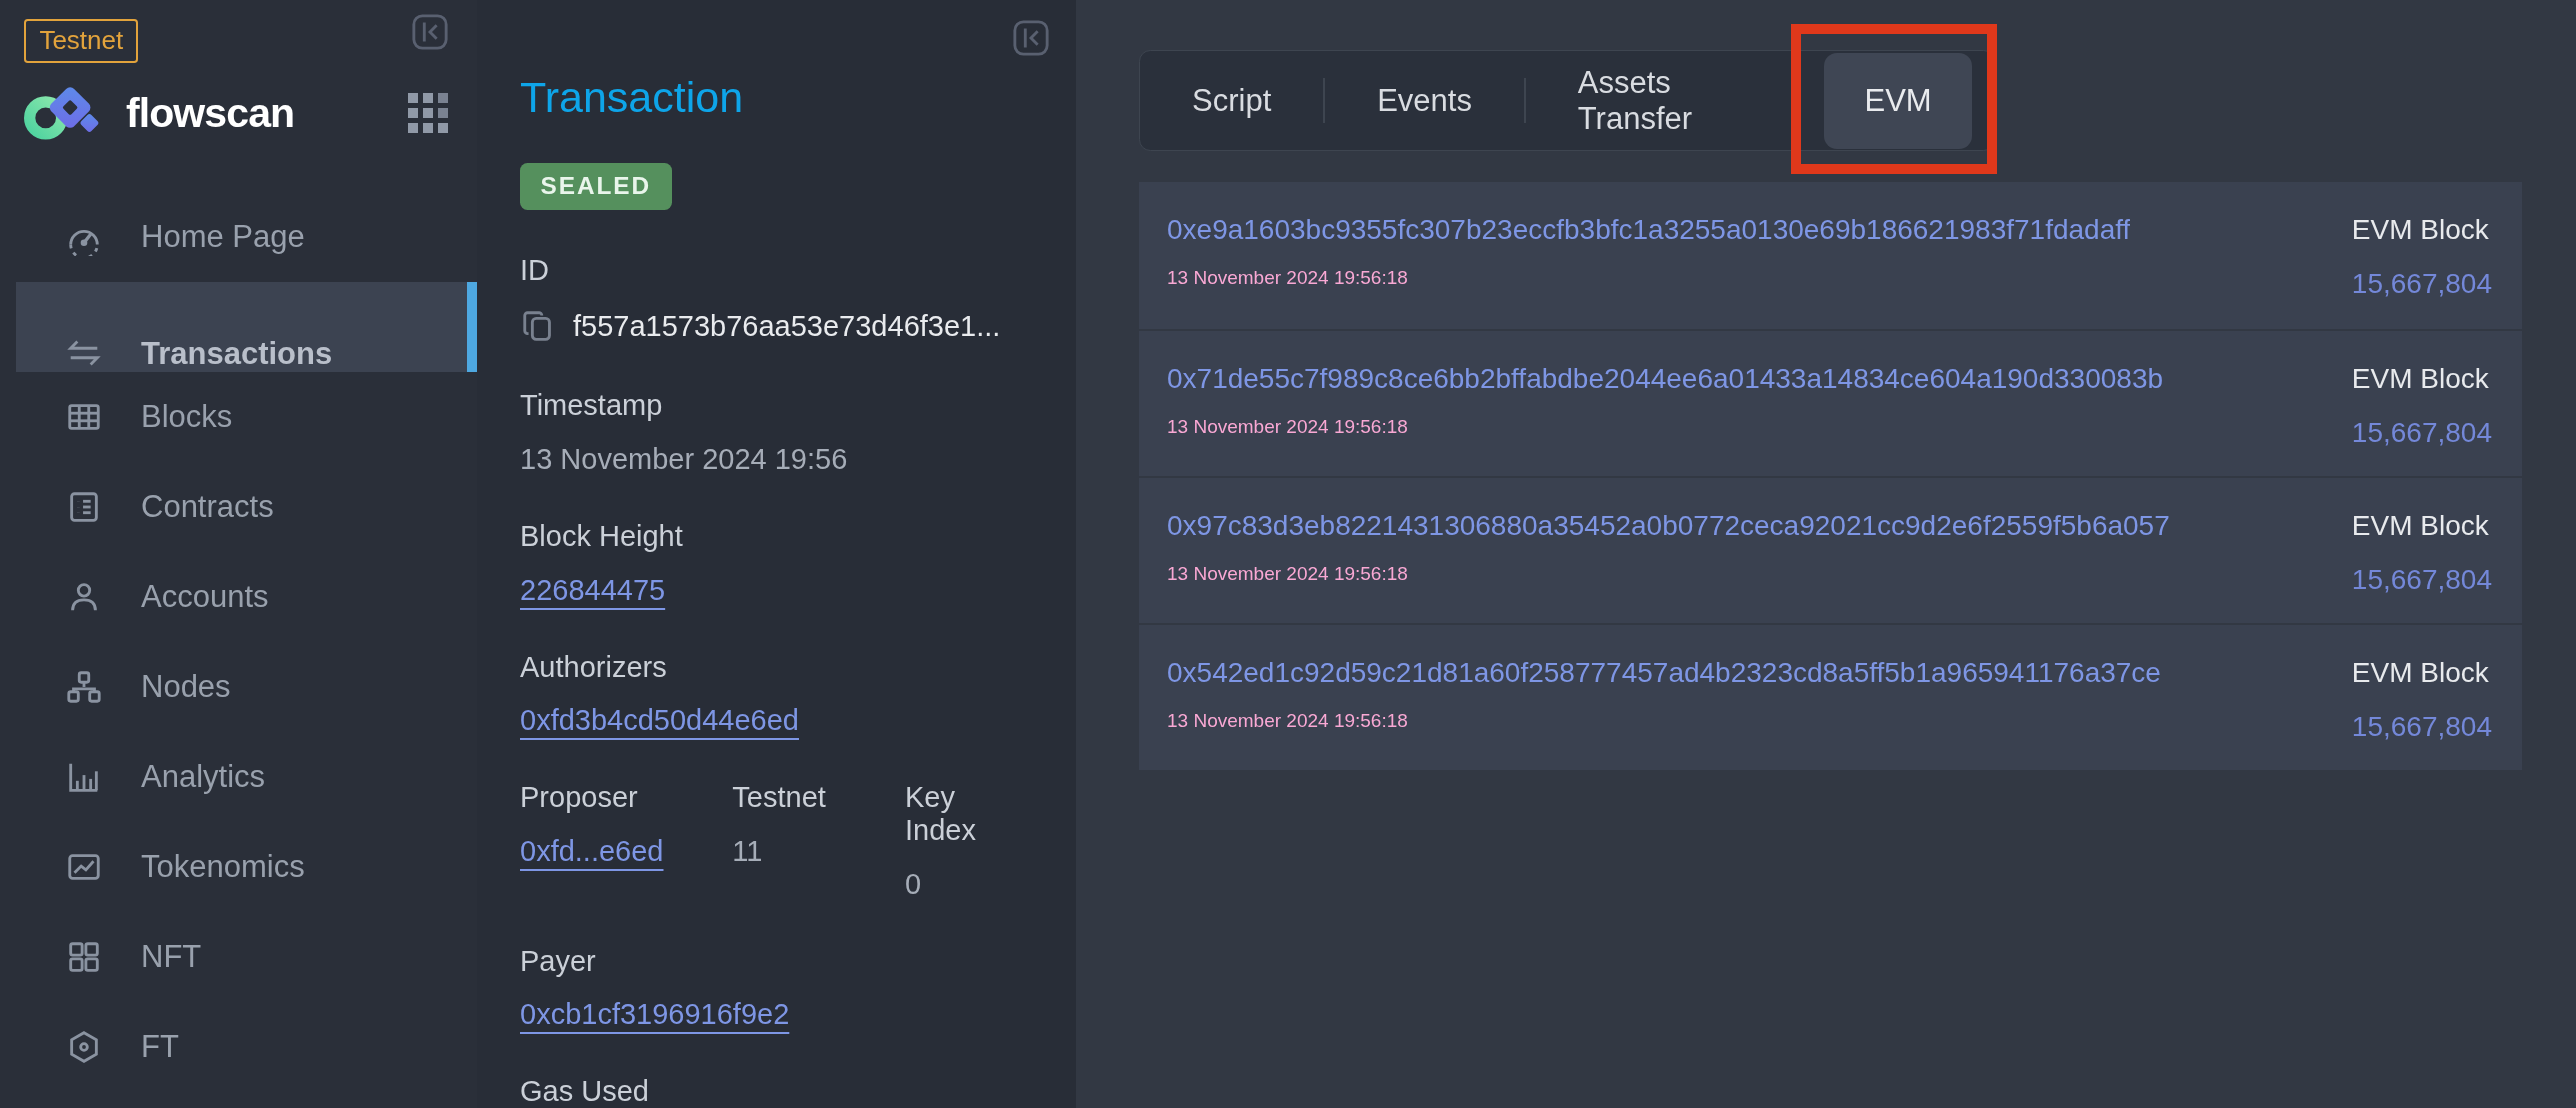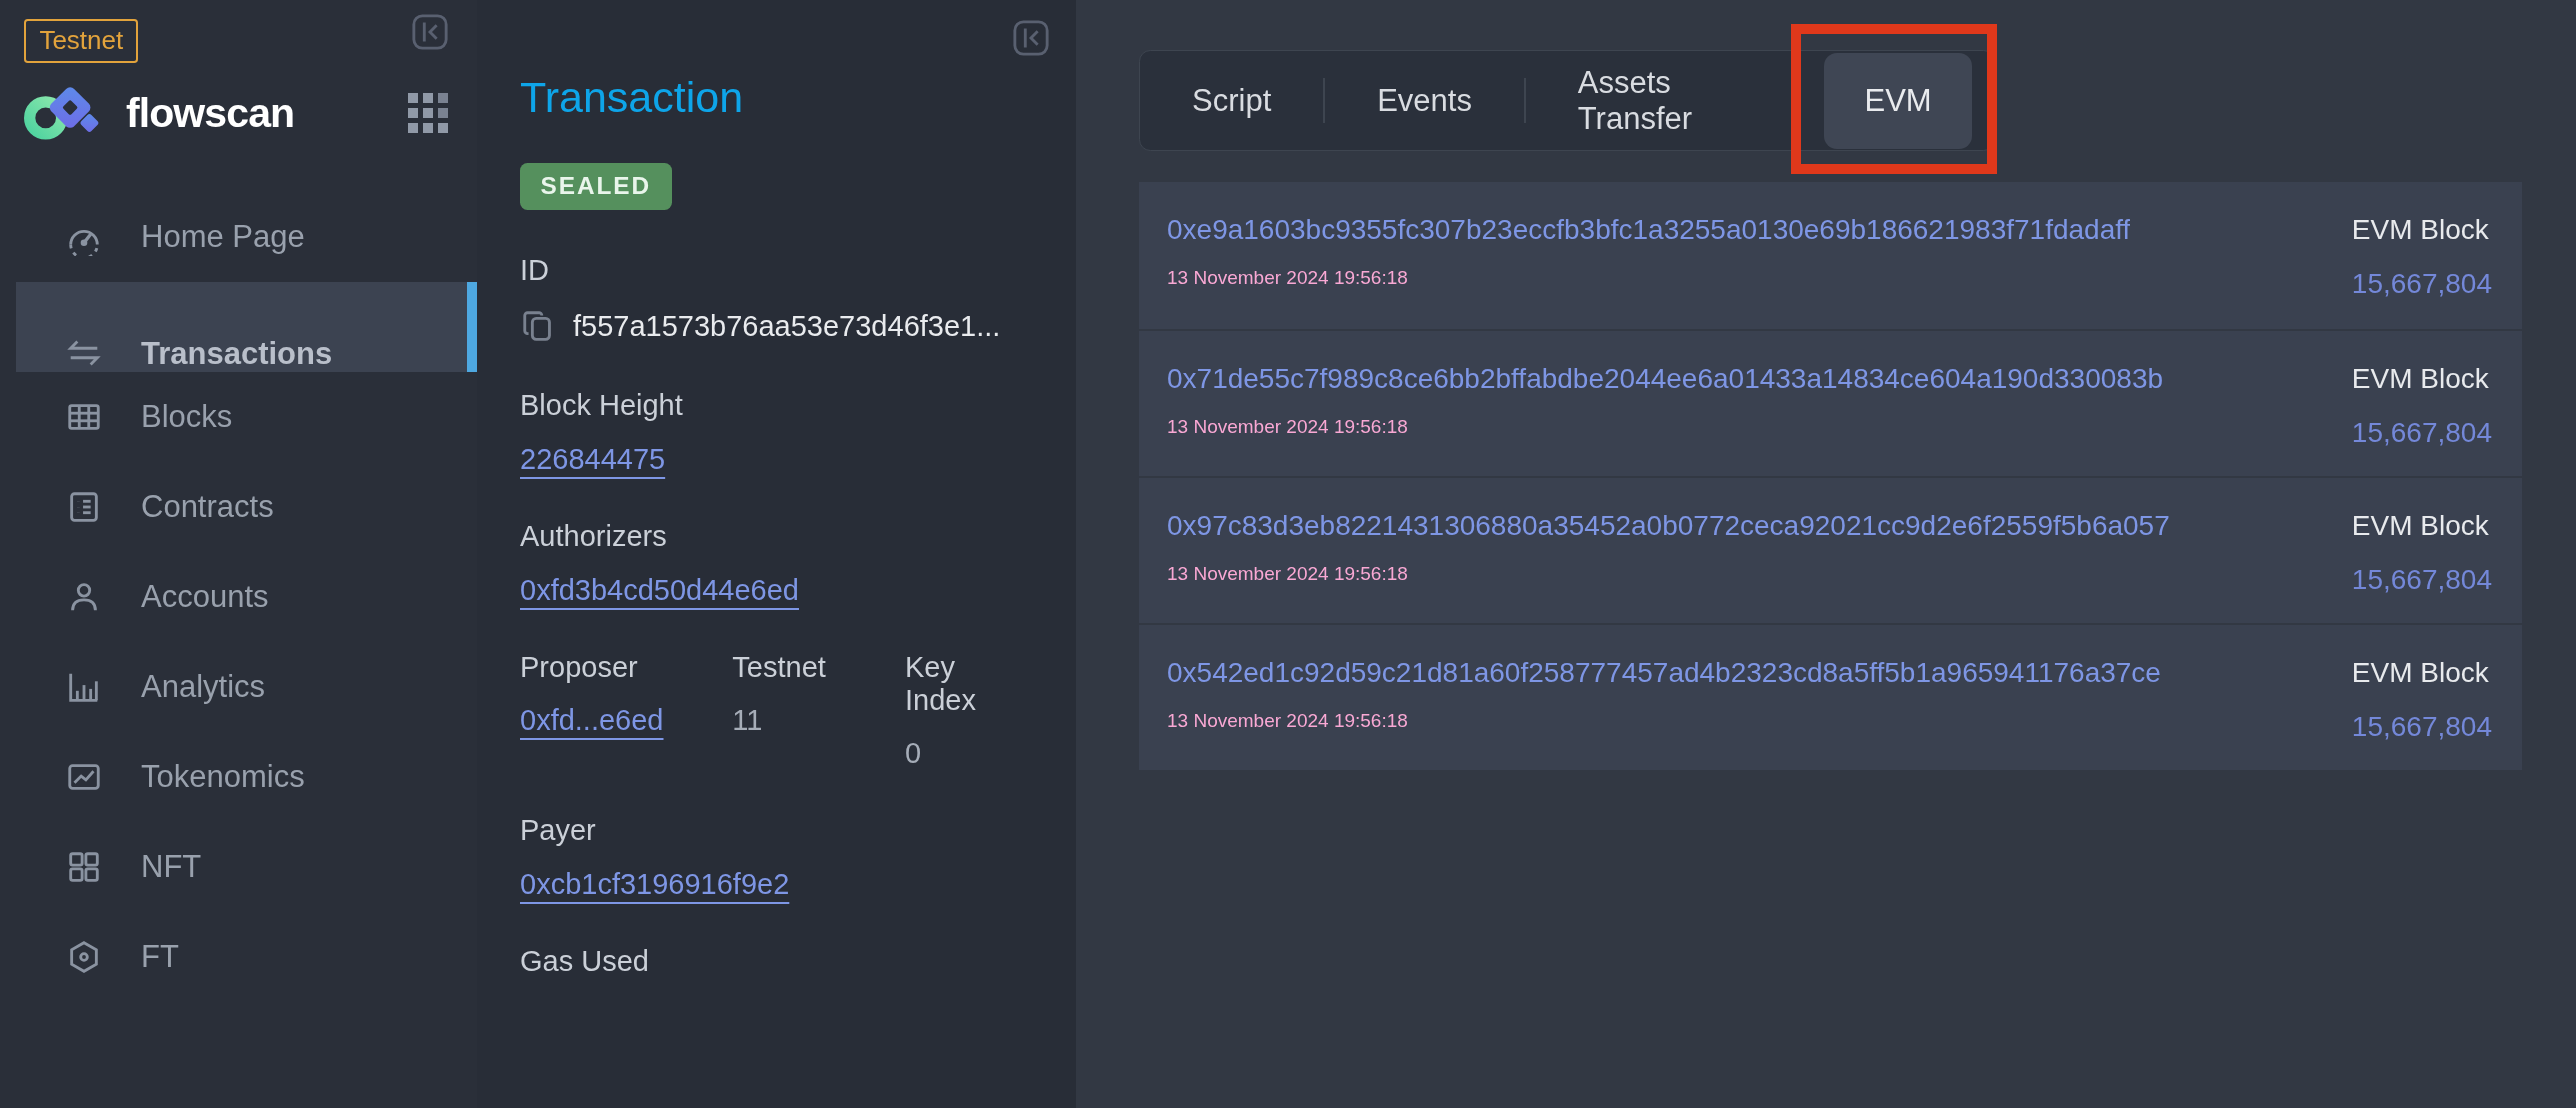--- a/index.html
+++ b/index.html
@@ -224,20 +224,31 @@
         <svg viewBox="0 0 40 40" fill="none" stroke="currentColor" stroke-width="3">
           <circle cx="20" cy="13" r="6"></circle>
             <path d="M8 34 c0-8 5-11 12-11 s12 3 12 11"></path>
         </svg>
       </span>
       <span>Accounts</span>
     </div>
     <div class="nav-item">
       <span class="nico">
         <svg viewBox="0 0 40 40" fill="none" stroke="currentColor" stroke-width="3">
+          <rect x="15" y="5" width="10" height="10" rx="2"></rect>
+          <rect x="4" y="25" width="10" height="10" rx="2"></rect>
+          <rect x="26" y="25" width="10" height="10" rx="2"></rect>
+          <path d="M20 15 v5 M9 25 v-3 h22 v3"></path>
+        </svg>
+      </span>
+      <span>Nodes</span>
+    </div>
+    <div class="nav-item">
+      <span class="nico">
+        <svg viewBox="0 0 40 40" fill="none" stroke="currentColor" stroke-width="3">
           <polyline points="6,6 6,34 34,34"></polyline>
           <line x1="13" y1="34" x2="13" y2="24"></line>
             <line x1="20" y1="34" x2="20" y2="18"></line>
           <line x1="27" y1="34" x2="27" y2="22"></line>
             <line x1="33" y1="34" x2="33" y2="14"></line>
         </svg>
       </span>
       <span>Analytics</span>
     </div>
     <div class="nav-item">
@@ -290,20 +301,24 @@
       <span class="copy-icon">
         <svg viewBox="0 0 40 40" fill="none" stroke="currentColor" stroke-width="3">
           <rect x="13" y="12" width="18" height="22" rx="4"></rect>
           <path d="M9 28 h-1 a3 3 0 0 1 -3-3 V9 a3 3 0 0 1 3-3 h12 a3 3 0 0 1 3 3"></path>
         </svg>
       </span>
       <span class="fvalue white">f557a1573b76aa53e73d46f3e1...</span>
     </div>
   </div>
 
+  <div class="fgroup">
+    <div class="flabel">Timestamp</div>
+    <div class="fvalue">13 November 2024 19:56</div>
+  </div>
 
   <div class="fgroup">
     <div class="flabel">Block Height</div>
     <a class="plink">226844475</a>
   </div>
 
   <div class="fgroup">
     <div class="flabel">Authorizers</div>
     <a class="plink">0xfd3b4cd50d44e6ed</a>
   </div>

